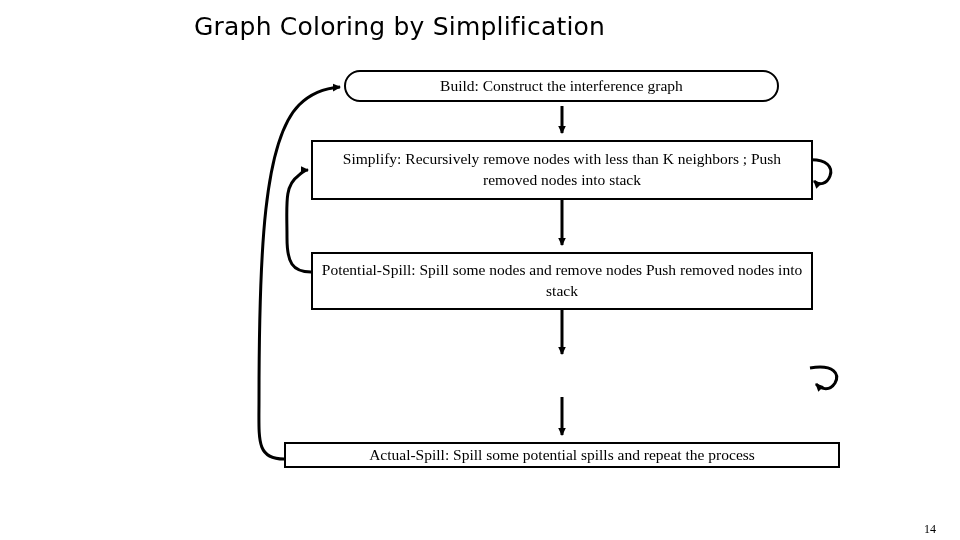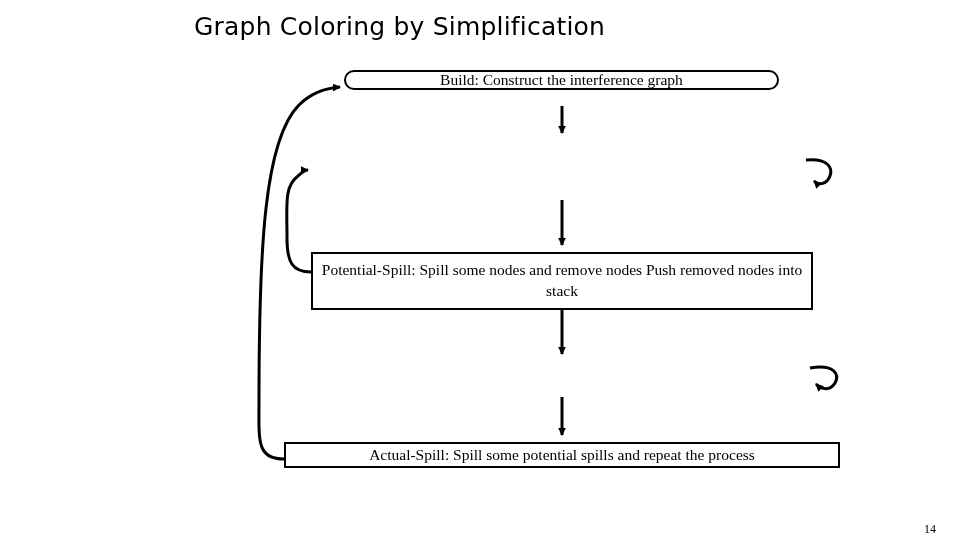--- a/index.html
+++ b/index.html
@@ -40,21 +40,21 @@
     display: flex;
     align-items: center;
     justify-content: center;
     text-align: center;
     line-height: 1.35;
     z-index: 3;
   }
   .box span { display: block; padding: 0 6px; }
 
   
-  #box-build        { left: 300px; top: 70px;  width: 435px; height: 20px; border-radius: 18px; }
+  #box-build        { left: 300px; top: 70px;  width: 435px; height: 32px; border-radius: 18px; }
   #box-simplify     { left: 267px; top: 140px; width: 502px; height: 60px; }
   #box-potential    { left: 267px; top: 252px; width: 502px; height: 58px; }
   #box-select       { left: 267px; top: 361px; width: 492px; height: 36px; }
   #box-actual       { left: 240px; top: 442px; width: 556px; height: 26px; }
 
   .svg-layer {
     position: absolute;
     left: 0;
     top: 0;
     width: 960px;
@@ -111,20 +111,23 @@
 
     <g>
       <path d="M267,272 C248,272 243,262 243,238 C243,205 240,186 254,176 C258,172 262,170 264,170" fill="none" stroke="#000000" stroke-width="3" marker-end="url(#arrowhead)"></path>
     </g>
   </svg>
 
   <div class="box" id="box-build">
     <span>Build: Construct the interference graph</span>
   </div>
 
+  <div class="box" id="box-simplify">
+    <span>Simplify: Recursively remove nodes with less than K neighbors ; Push removed nodes into stack</span>
+  </div>
 
   <div class="box" id="box-potential">
     <span>Potential-Spill: Spill some nodes and remove nodes Push removed nodes into stack</span>
   </div>
 
 
   <div class="box" id="box-actual">
     <span>Actual-Spill: Spill some potential spills and repeat the process</span>
   </div>
 

